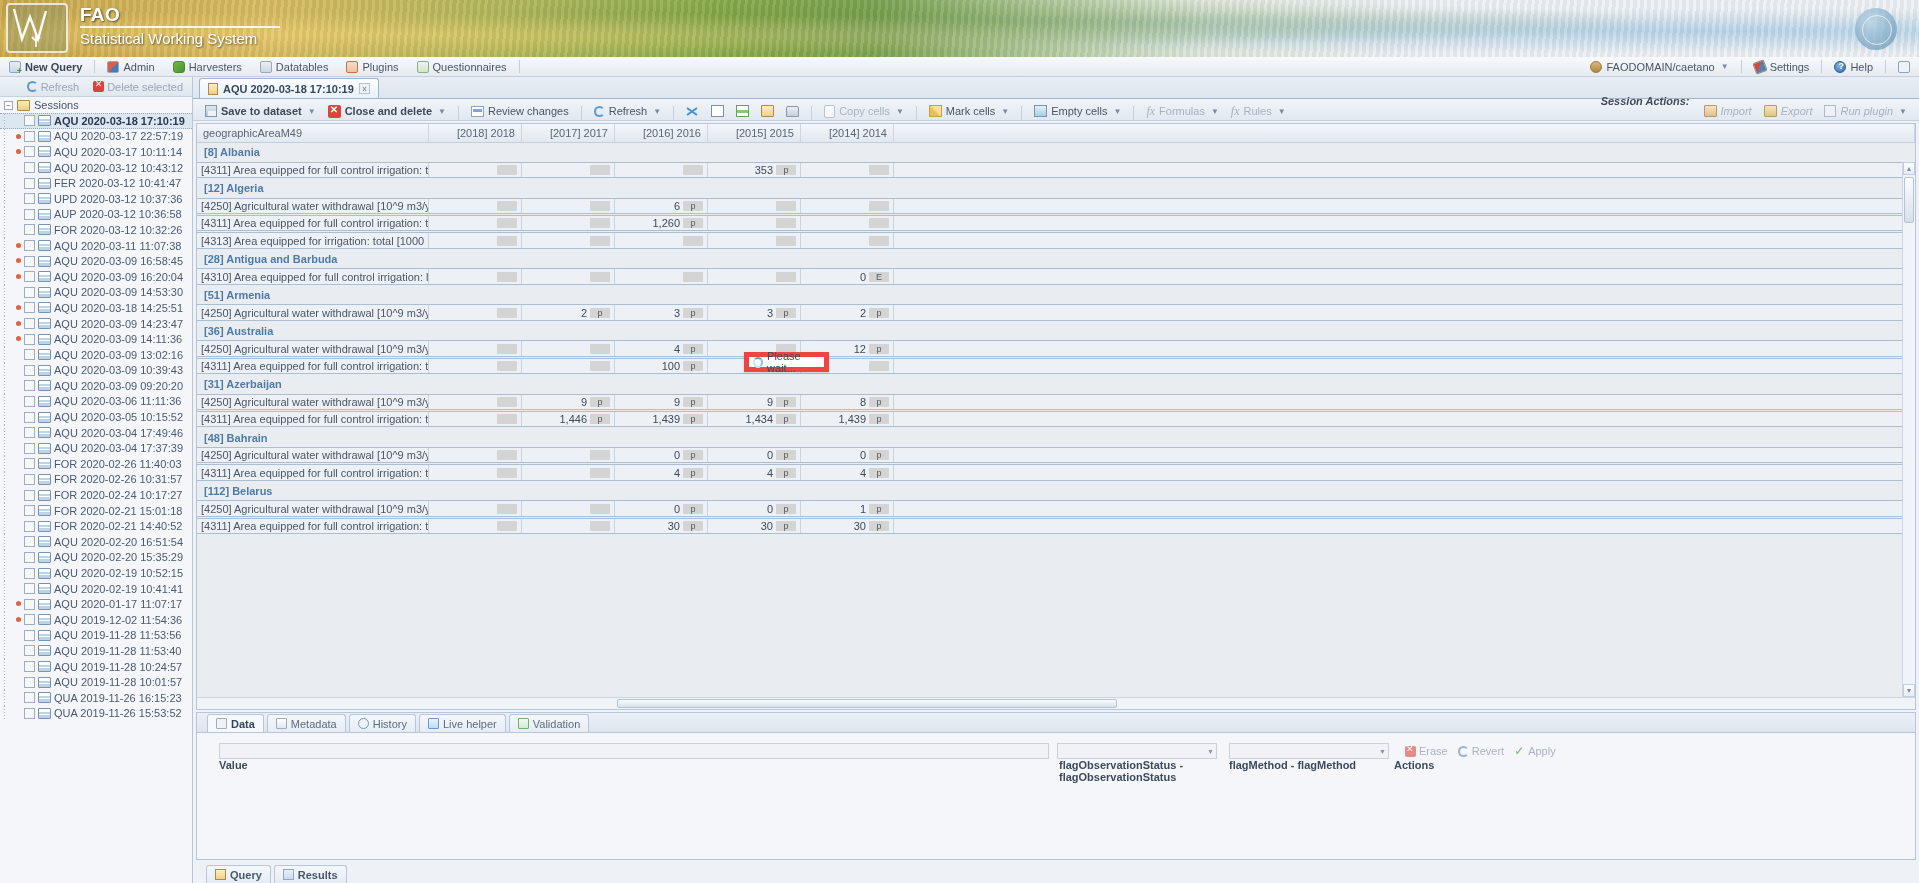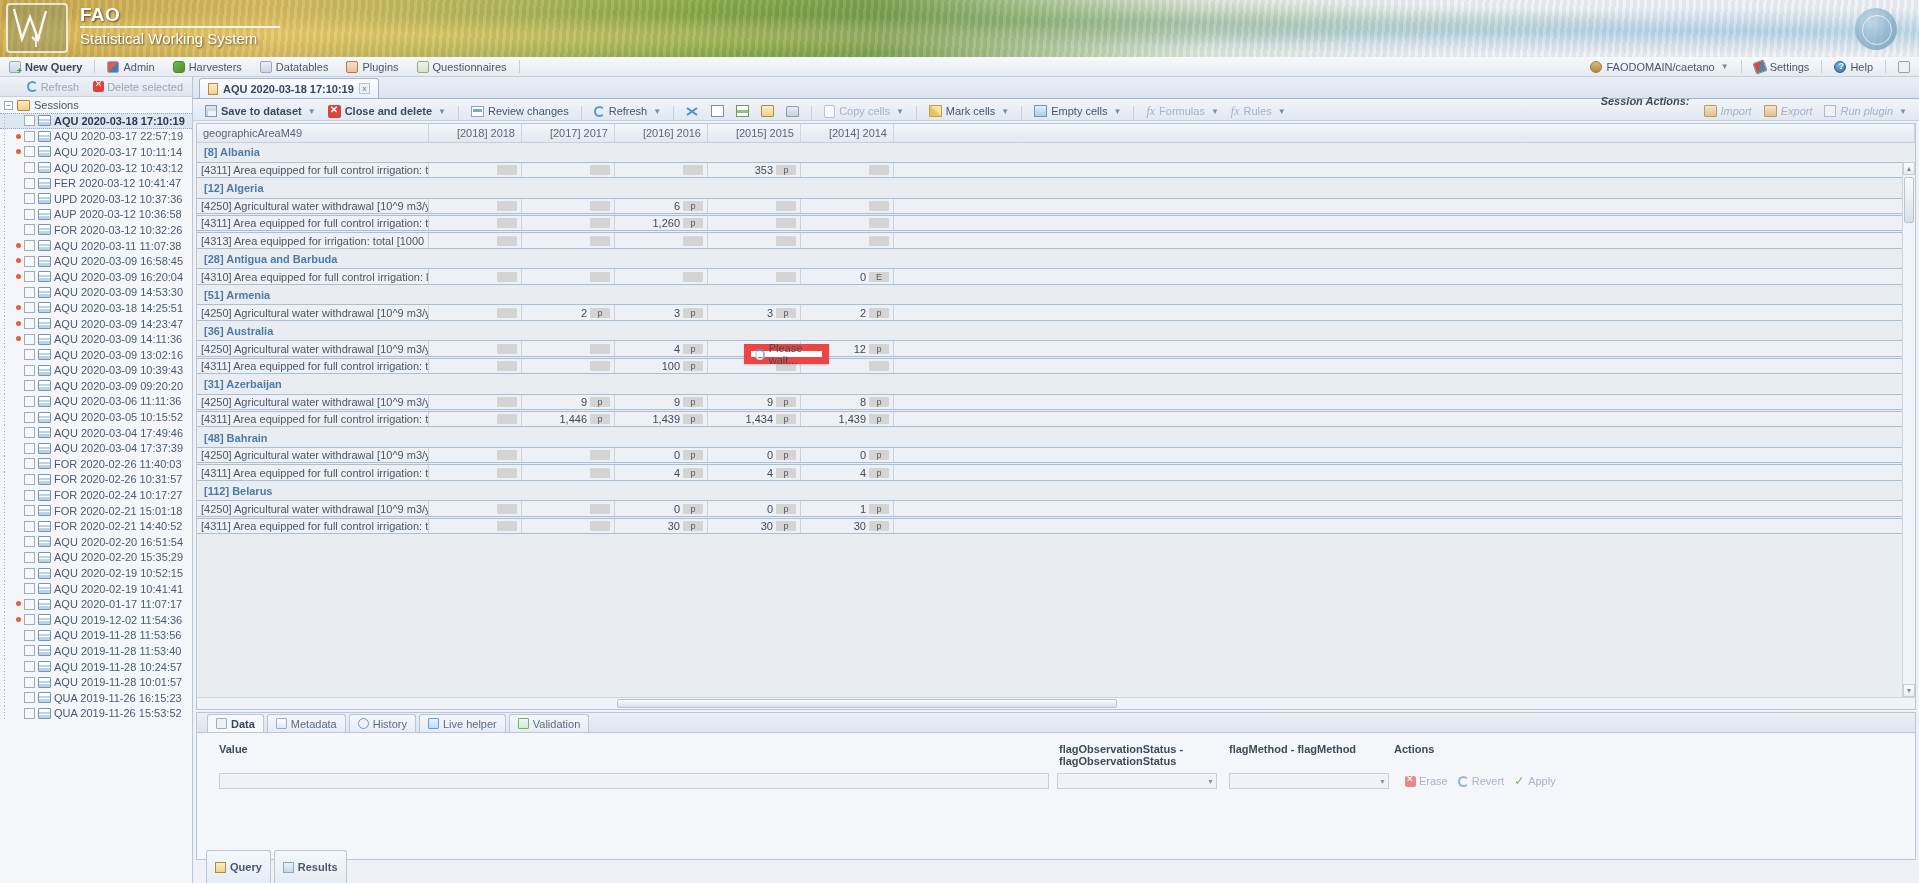--- a/index.html
+++ b/index.html
@@ -294,23 +294,23 @@
   }
   .dr-cell.rest { flex: 1; width: auto; border-right: none; }
   .cell-val { font-size: 11px; color: #3f4a5a; }
   .flagbox {
     width: 20px; height: 10px; background: #d4d4d4; border-radius: 1px;
     display: flex; align-items: center; justify-content: center;
     font-size: 9px; color: #5a5a5a;
   }
   .flagbox.blank { background: #d4d4d4; }
   #please-wait {
-    position: absolute; left: 547px; top: 201px;
+    position: absolute; left: 547px; top: 209px;
     width: 85px; height: 20px;
-    background: #fff; border: 7px solid #ef4444;
+    background: #fff; border: 5px solid #ef4444;
     display: flex; align-items: center; gap: 4px;
     padding-left: 4px; font-size: 11px; color: #3f4a5a;
     box-shadow: 0 1px 2px rgba(0,0,0,.15);
     z-index: 20;
   }
   .spinner {
     width: 11px; height: 11px; border-radius: 50%;
     border: 2px solid #cfe0ef; border-top-color: #5b9bd5; border-right-color:#8fbde4;
   }
   #grid-vscroll {
@@ -397,21 +397,21 @@
 
   
   #footer-tabs {
     height: 20px; flex: 0 0 20px;
     display: flex; align-items: flex-end; gap: 3px;
     padding-left: 10px; margin: 3px 3px 0 3px;
     background: transparent;
   }
   .f-tab {
     display: flex; align-items: center; gap: 4px;
-    height: 18px; padding: 16px 8px;
+    height: 18px; padding: 8px 8px;
     border: 1px solid #b9c6d8; border-bottom: none;
     border-radius: 3px 3px 0 0;
     background: linear-gradient(#f4f8fb, #e4ecf4);
     font-size: 11px; color: #4a5768; font-weight: bold;
   }
   .ft-ico { width:11px;height:11px;border:1px solid #b08a44;background:linear-gradient(#fdeec4,#efd08a); }
   .ft-ico.res { border-color:#8ea8c2; background:linear-gradient(#e9f1f8,#c9daea); }
 </style>
 </head>
 <body>
@@ -1238,49 +1238,49 @@
           <span class="dt-ico live"></span>
           <span>Live helper</span>
         </div>
         <div class="d-tab">
           <span class="dt-ico valid"></span>
           <span>Validation</span>
         </div>
       </div>
 
       <div id="detail-body">
+        <div id="detail-inputrow">
+          <div class="di-value"></div>
+          <div class="di-select obs">
+            <span class="sel-arrow">▼</span>
+          </div>
+          <div class="di-select meth">
+            <span class="sel-arrow">▼</span>
+          </div>
+          <div class="di-actions">
+            <div class="act-btn">
+              <span class="ico-erase"></span>
+              <span>Erase</span>
+            </div>
+            <div class="act-btn">
+              <span class="ico-revert"></span>
+              <span>Revert</span>
+            </div>
+            <div class="act-btn">
+              <span class="ico-apply">✓</span>
+              <span>Apply</span>
+            </div>
+          </div>
+        </div>
         <div id="detail-headrow">
           <div class="dh-value">Value</div>
           <div class="dh-flagobs">flagObservationStatus - flagObservationStatus</div>
           <div class="dh-flagmethod">flagMethod - flagMethod</div>
           <div class="dh-actions">Actions</div>
         </div>
-        <div id="detail-inputrow">
-          <div class="di-value"></div>
-          <div class="di-select obs">
-            <span class="sel-arrow">▼</span>
-          </div>
-          <div class="di-select meth">
-            <span class="sel-arrow">▼</span>
-          </div>
-          <div class="di-actions">
-            <div class="act-btn">
-              <span class="ico-erase"></span>
-              <span>Erase</span>
-            </div>
-            <div class="act-btn">
-              <span class="ico-revert"></span>
-              <span>Revert</span>
-            </div>
-            <div class="act-btn">
-              <span class="ico-apply">✓</span>
-              <span>Apply</span>
-            </div>
-          </div>
-        </div>
       </div>
     </div>
 
     <div id="footer-tabs">
       <div class="f-tab">
         <span class="ft-ico"></span>
         <span>Query</span>
       </div>
       <div class="f-tab">
         <span class="ft-ico res"></span>

